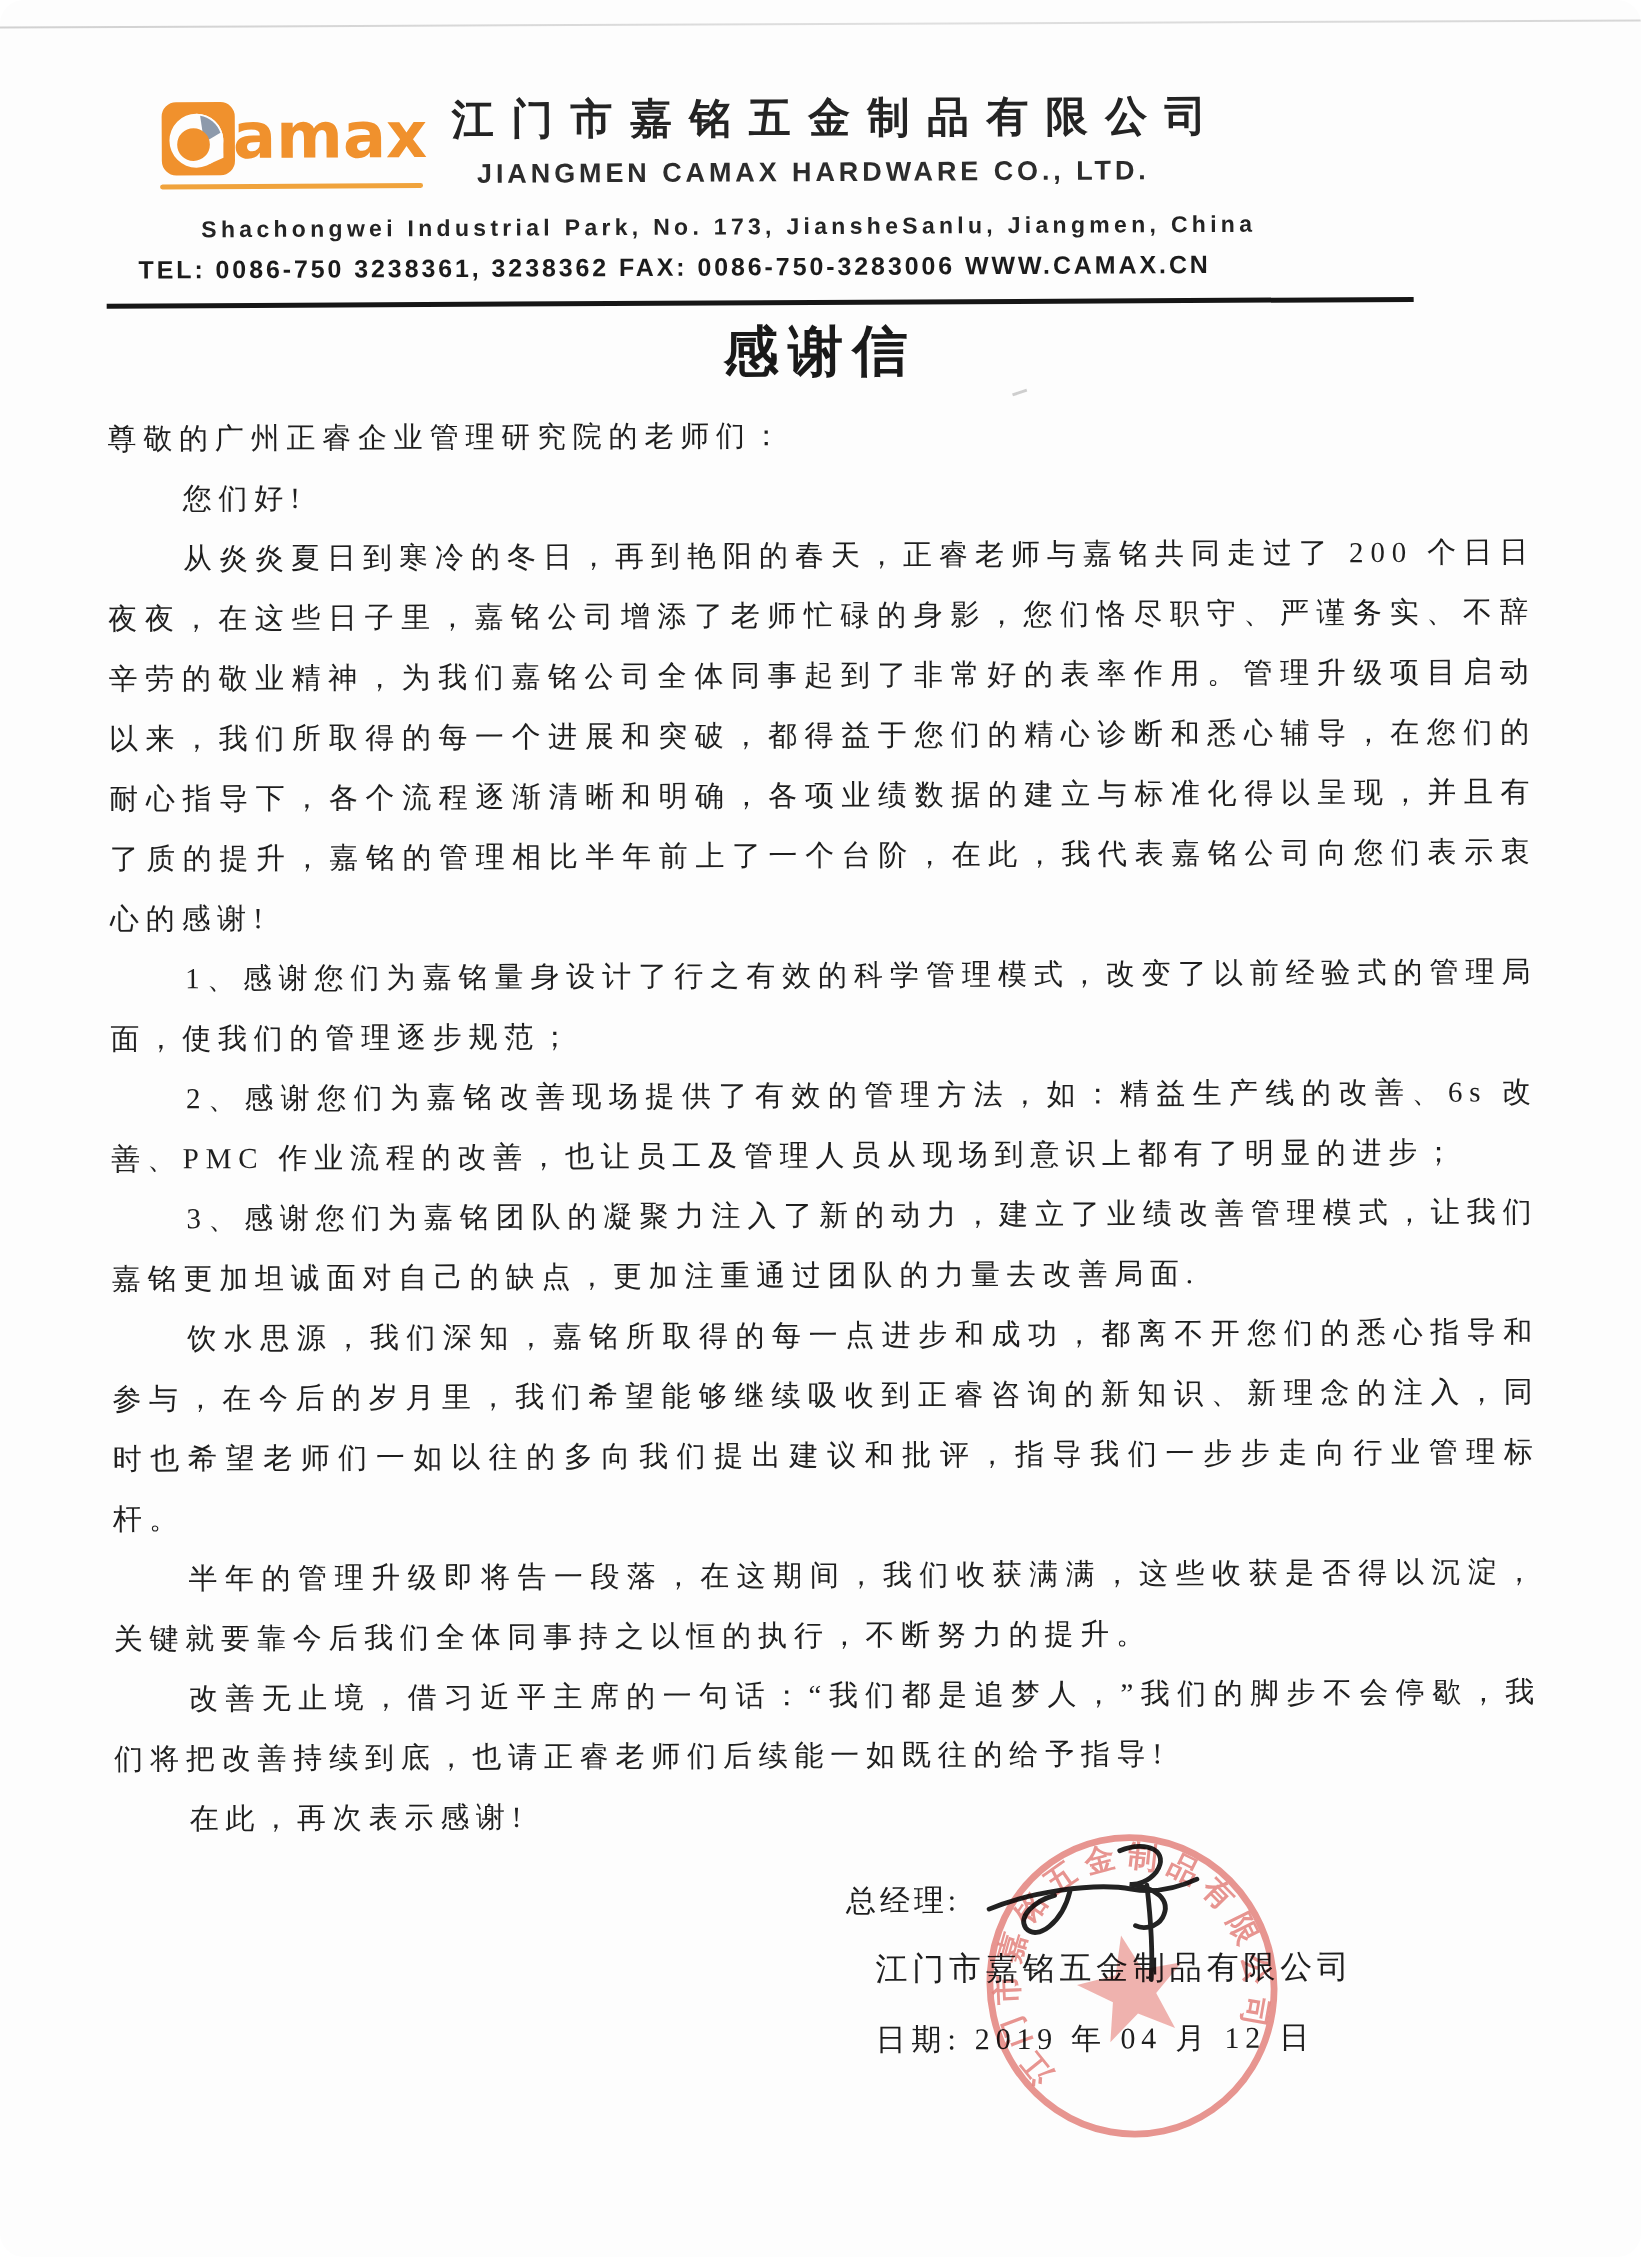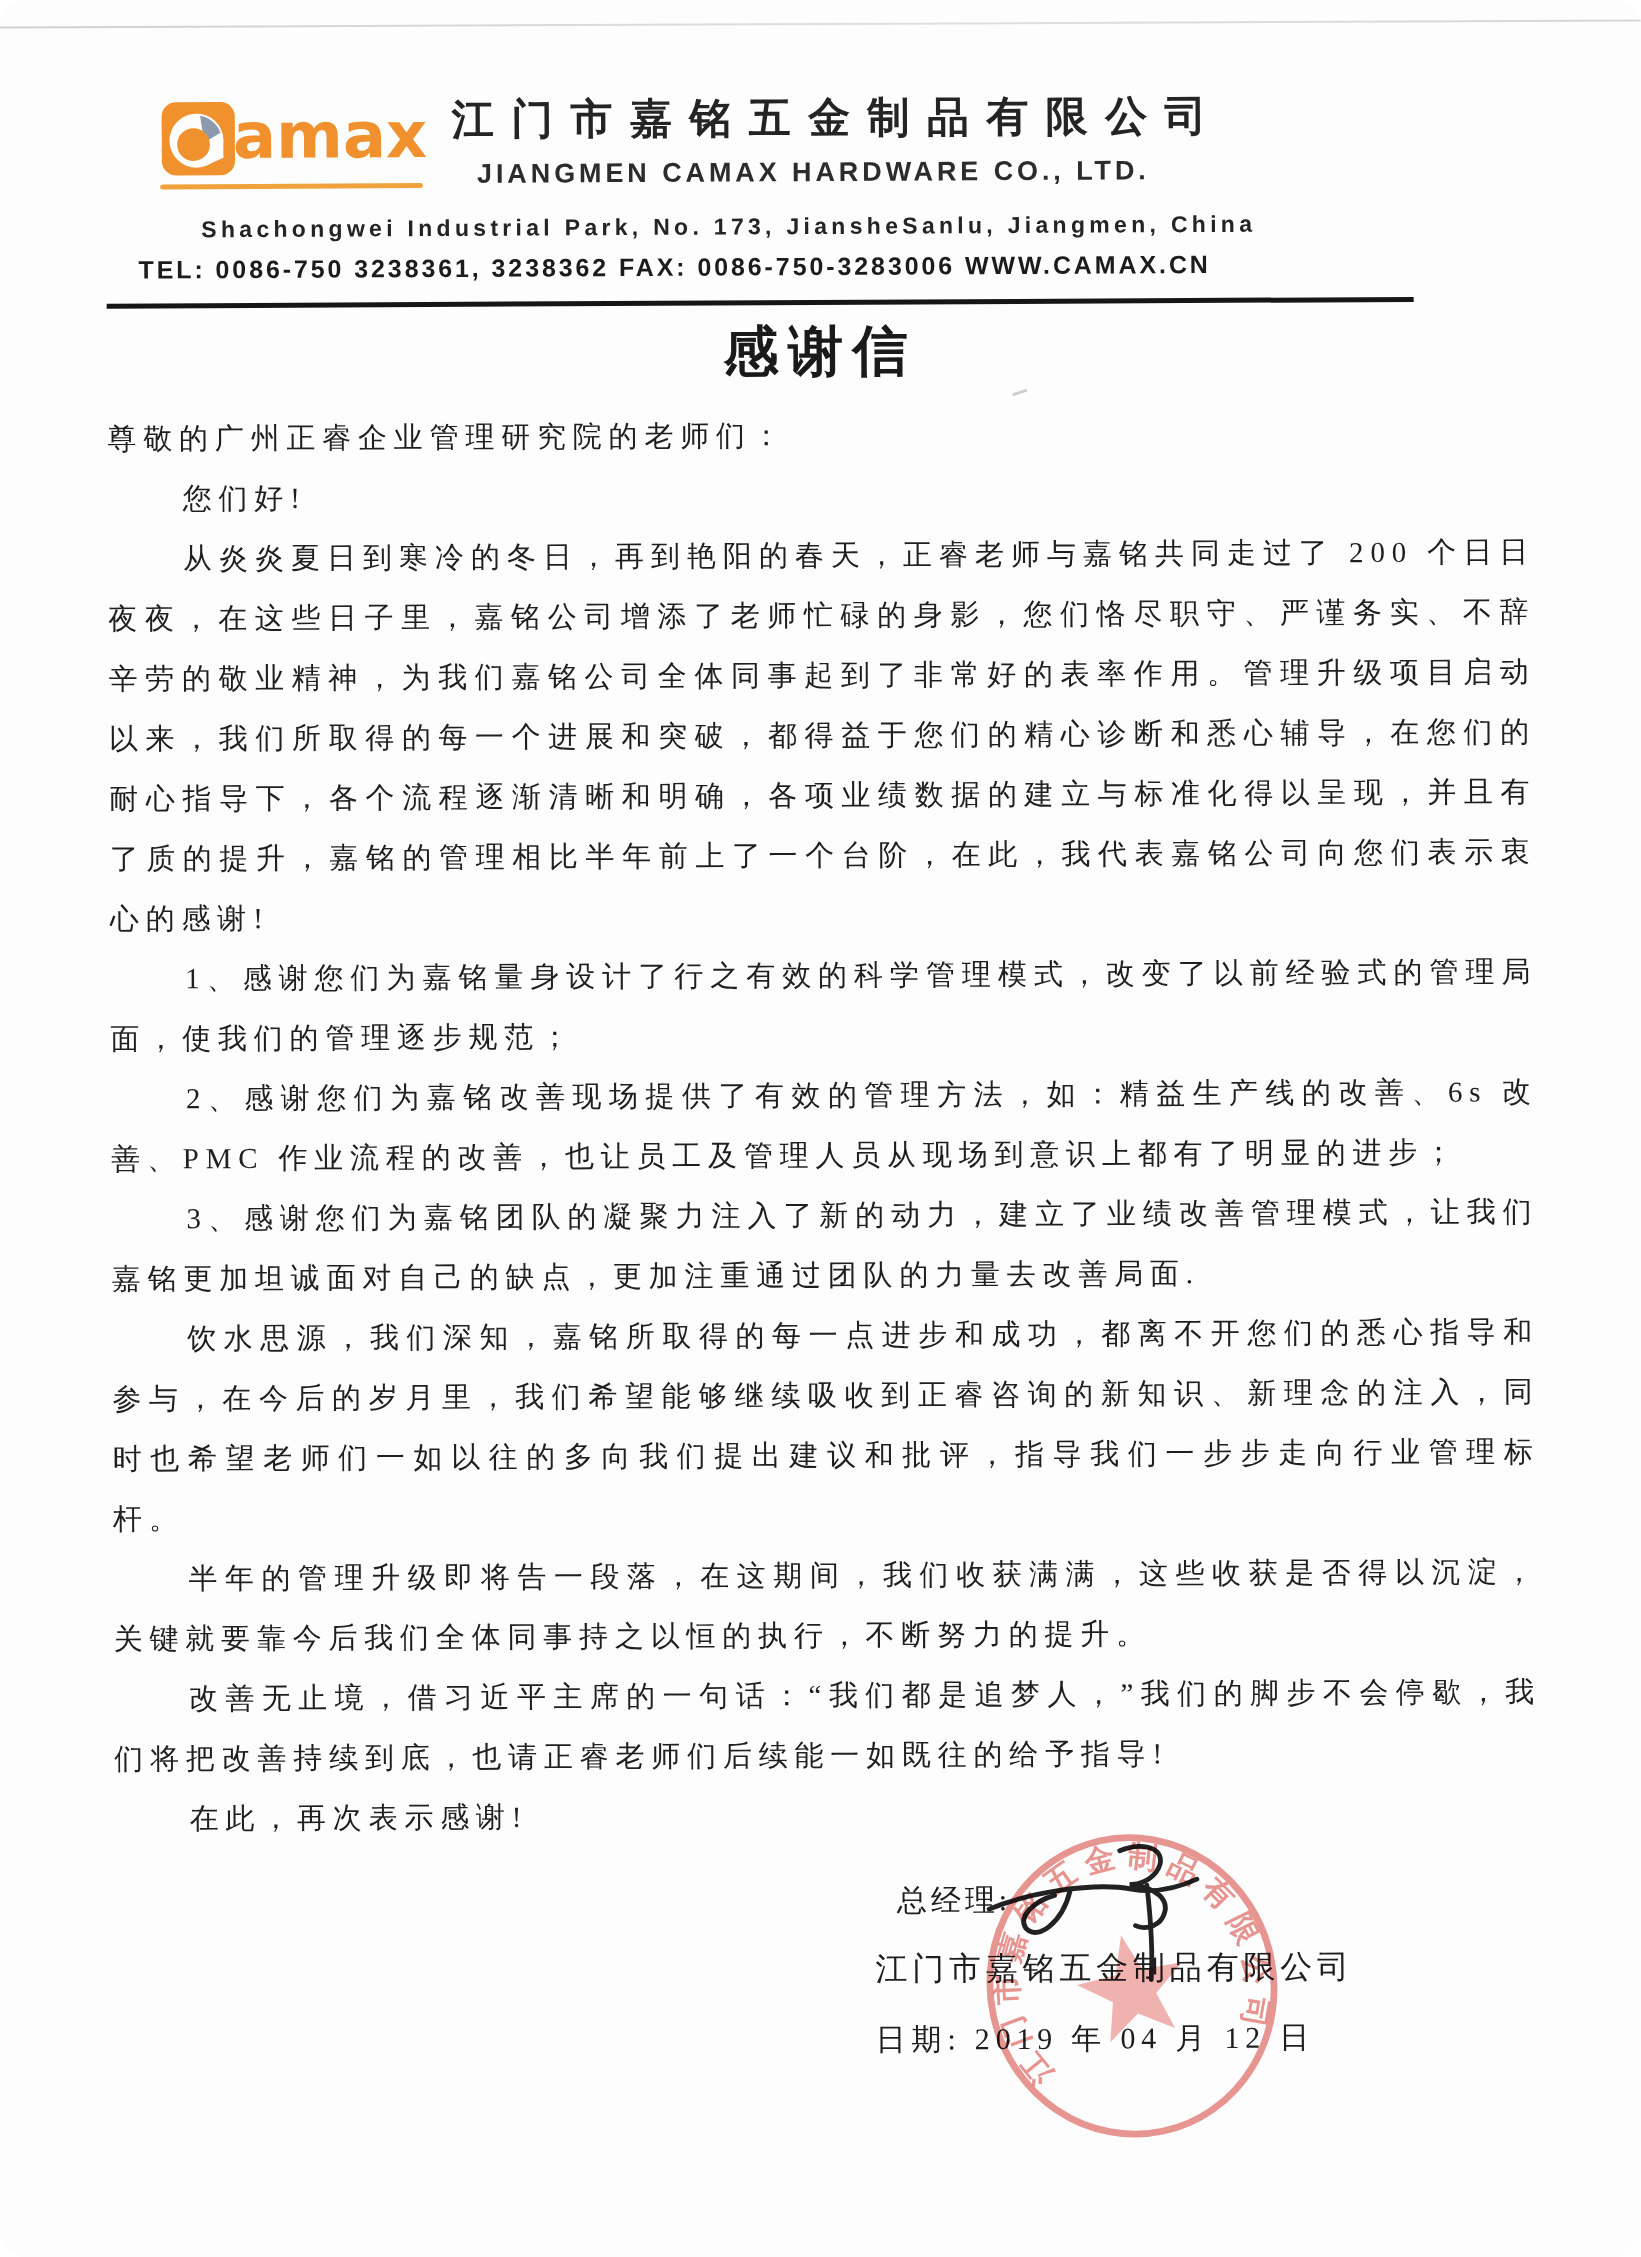--- a/index.html
+++ b/index.html
@@ -56,21 +56,21 @@
   }
   
   .body{
     position:absolute;top:405px;left:111px;width:1427px;
     font-size:29px;line-height:60px;letter-spacing:6.8px;
     text-align:justify;color:#1f1f1f;
   }
   .body p{margin:0;text-indent:75px;}
   .body p.flush{text-indent:0;}
   
-  .sig-label{position:absolute;left:893px;top:1881px;font-size:30px;letter-spacing:3.9px;}
+  .sig-label{position:absolute;left:842px;top:1881px;font-size:30px;letter-spacing:3.9px;}
   .close-company{position:absolute;left:871px;top:1948px;font-size:32px;letter-spacing:4.8px;}
   .close-date{position:absolute;left:871px;top:2020px;font-size:30px;letter-spacing:5.8px;}
   .signature{position:absolute;left:973px;top:1833px;width:232px;height:154px;}
   .seal{position:absolute;left:977px;top:1831px;width:301px;height:313px;opacity:.82;mix-blend-mode:multiply;}
 </style>
 </head>
 <body>
 
 <div class="page">
   <div class="scan-line"></div>

